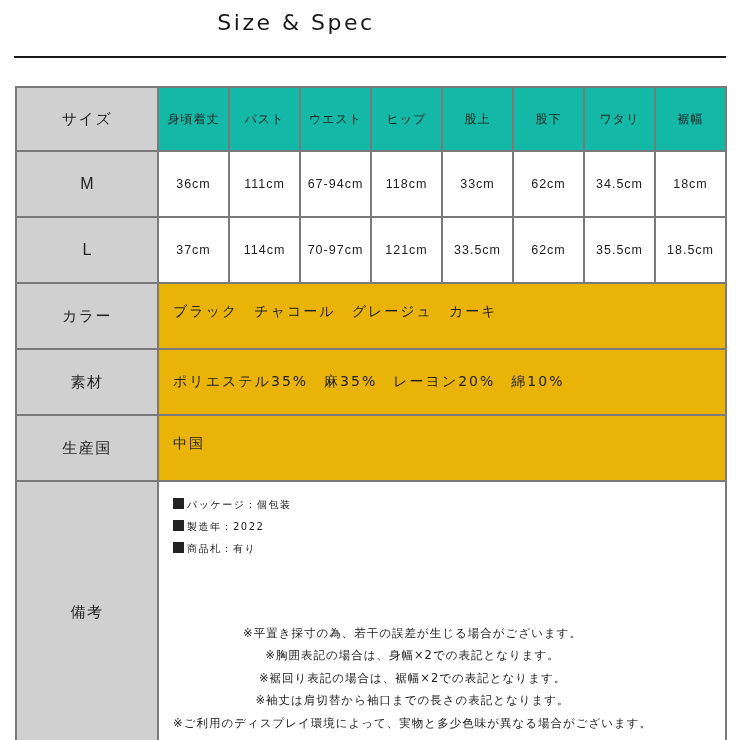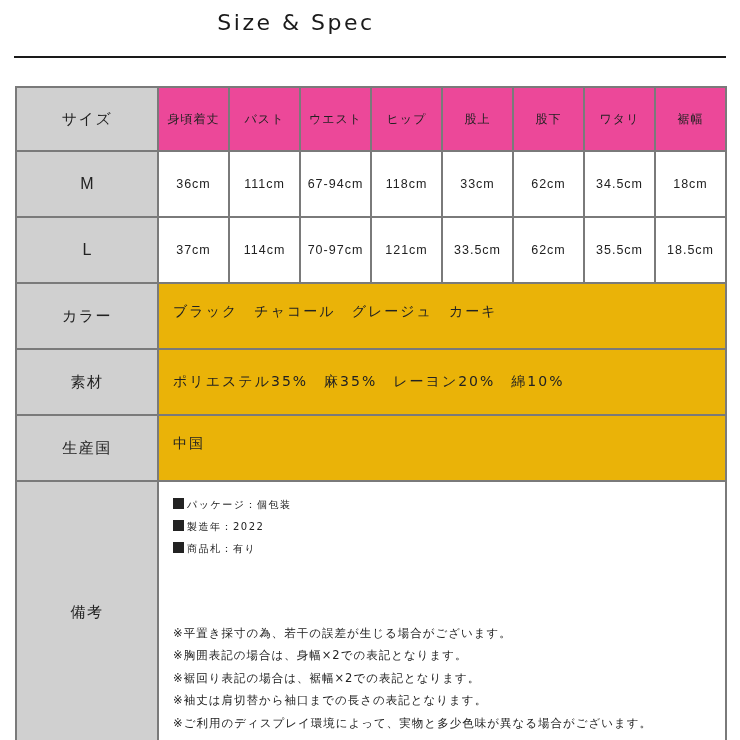--- a/index.html
+++ b/index.html
@@ -51,21 +51,21 @@
     col.c-label { width: 142px; }
     col.c-data { width: 71px; }
     .lbl {
       background: #d0d0d0;
       text-align: center;
       font-size: 15px;
       letter-spacing: 1.5px;
       color: #222;
     }
     .hdr {
-      background: #ec4899;
+      background: #14b8a6;
       text-align: center;
       font-size: 12px;
       letter-spacing: 1px;
       color: #222;
     }
     tr.r-head { height: 64px; }
     tr.r-size { height: 66px; }
     tr.r-info { height: 66px; }
     tr.r-notes { height: 262px; }
     .size-lbl {
@@ -112,20 +112,21 @@
       width: 11px;
       height: 11px;
       background: #222;
       margin-right: 3px;
       vertical-align: -1px;
     }
     .remarks {
       position: absolute;
       left: 14px;
       bottom: 8px;
+      text-align: center;
     }
     .remarks div {
       font-size: 11.5px;
       letter-spacing: 1px;
       line-height: 22.5px;
       color: #222;
       white-space: nowrap;
     }
   </style>
 </head>

